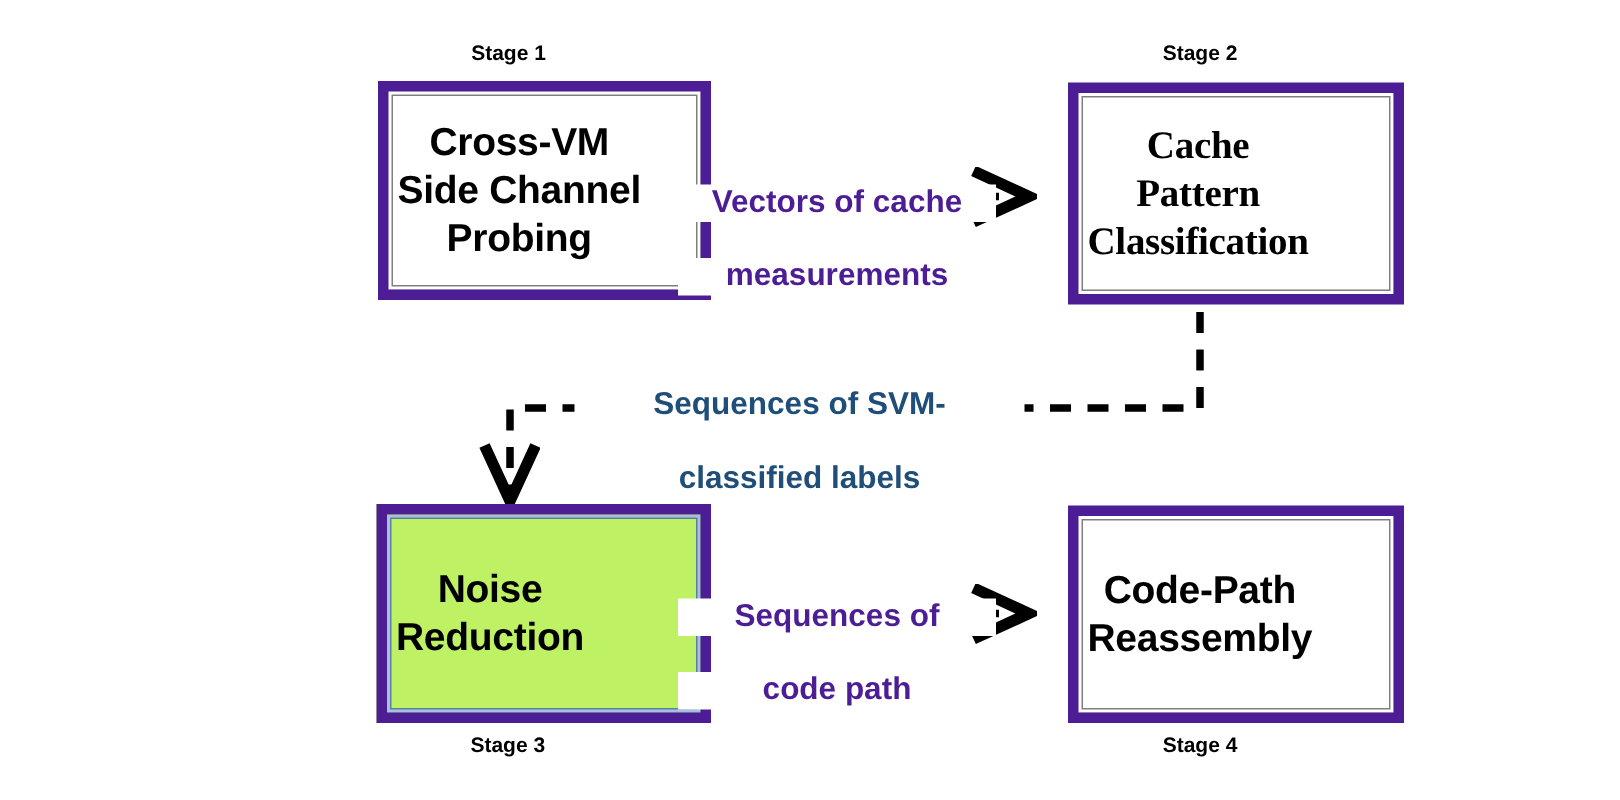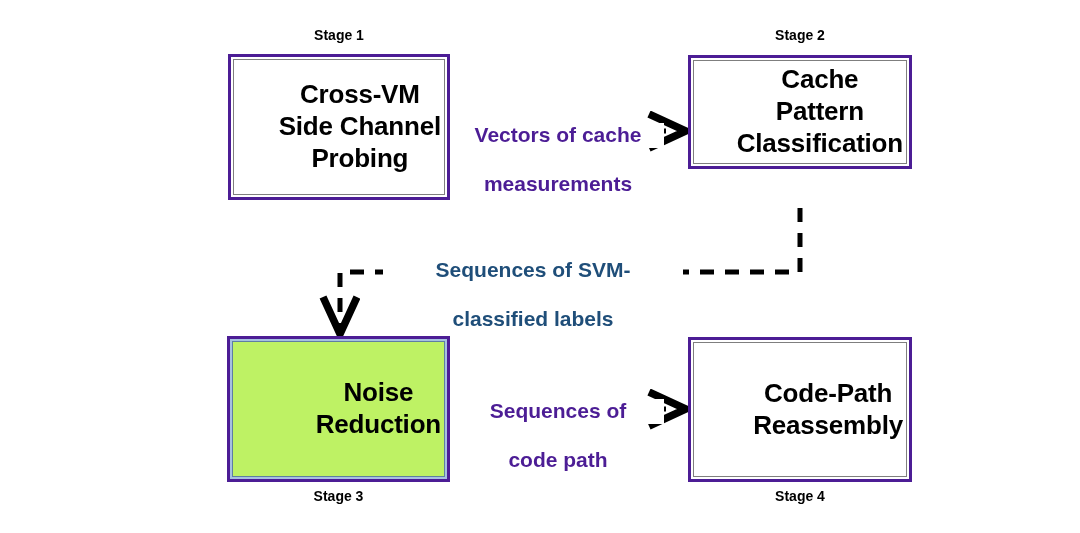--- a/index.html
+++ b/index.html
@@ -25,44 +25,45 @@
     top: 0;
     width: 1080px;
     height: 533px;
   }
 
   
   .stage-box {
     position: absolute;
     box-sizing: border-box;
     background: #ffffff;
-    border: 3px solid #4c1d95;
+    border: 7px solid #4c1d95;
     box-shadow: 0 0 0 2px #ffffff inset, 0 0 0 3px #7f7f7f inset;
     display: flex;
     align-items: center;
-    justify-content: flex-end;
+    justify-content: flex-start;
     z-index: 3;
+    margin-left: 24px;
   }
   .stage-box .box-text {
     font-size: 26px;
     font-weight: bold;
     color: #000000;
     text-align: center;
     line-height: 1.22;
     letter-spacing: -0.2px;
     white-space: pre-line;
     padding: 0 6px;
   }
   .stage-box.filled {
     background: #bef264;
     box-shadow: 0 0 0 2px #a6c1e0 inset, 0 0 0 3px #5e7ea3 inset;
   }
 
   #box-stage1 { left: 228px; top: 54px;  width: 222px; height: 146px; }
-  #box-stage2 { left: 688px; top: 55px;  width: 224px; height: 114px; }
+  #box-stage2 { left: 688px; top: 55px;  width: 224px; height: 148px; font-family: Liberation Serif, serif; }
   #box-stage3 { left: 227px; top: 336px; width: 223px; height: 146px; }
   #box-stage4 { left: 688px; top: 337px; width: 224px; height: 145px; }
 
   
   .stage-caption {
     position: absolute;
     font-size: 14px;
     font-weight: bold;
     color: #000000;
     text-align: center;

